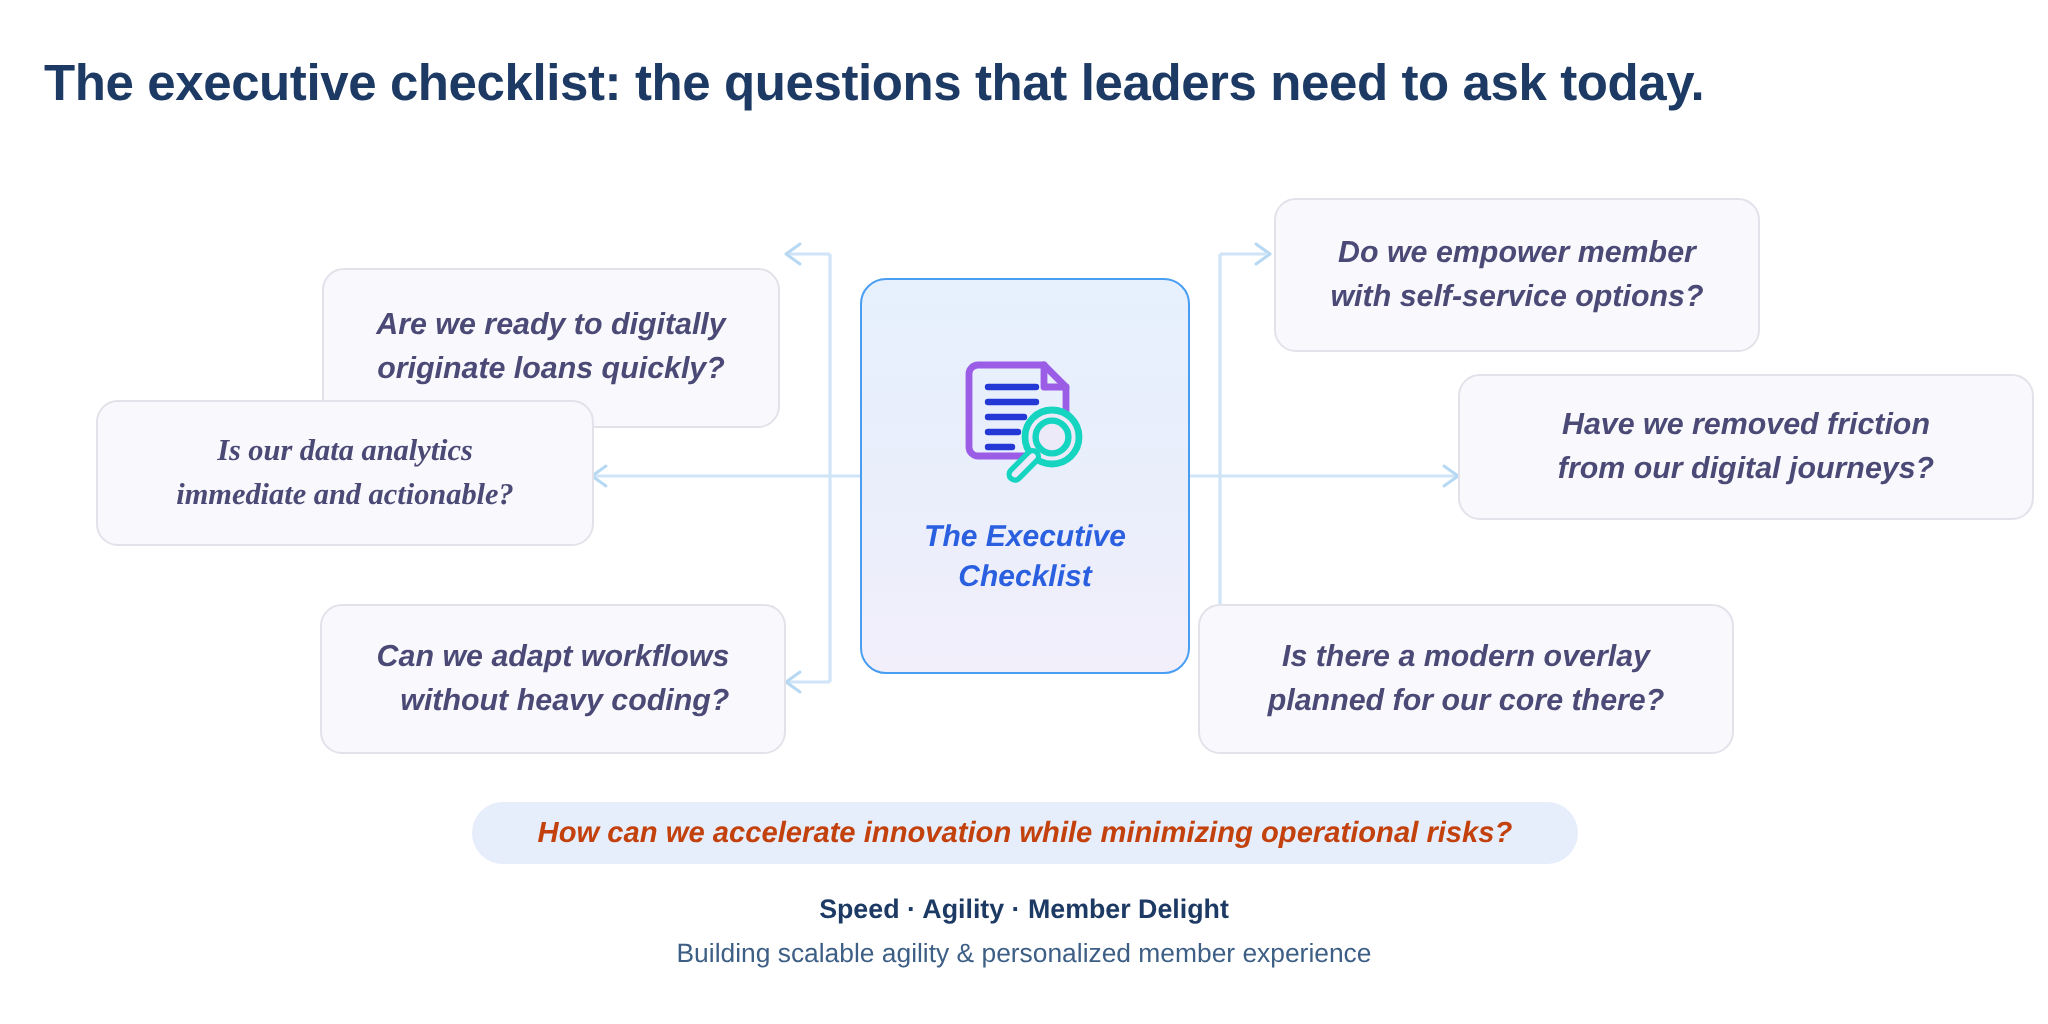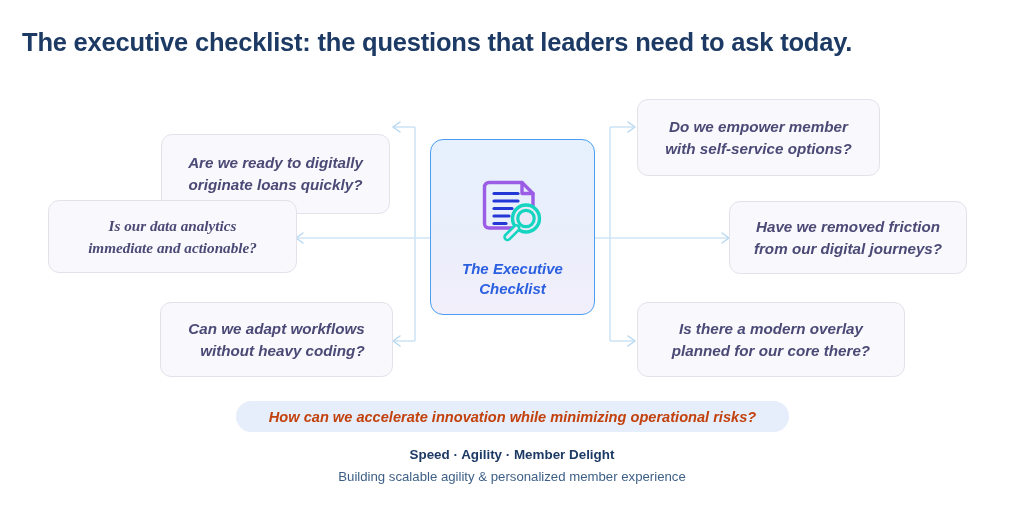--- a/index.html
+++ b/index.html
@@ -62,30 +62,30 @@
     font-style: italic;
     font-weight: bold;
     color: #4b4a76;
     line-height: 1.42;
   }
 
   #box-tl { left: 161px; top: 99px;  width: 229px; height: 80px; margin-top: 35px; }
   #box-ml { left: 48px;  top: 200px; width: 249px; height: 73px; font-family: Liberation Serif, serif; }
   #box-bl { left: 160px; top: 302px; width: 233px; height: 75px; text-align: right; }
   #box-tr { left: 637px; top: 99px;  width: 243px; height: 77px; }
-  #box-mr { left: 729px; top: 201px; width: 238px; height: 73px; }
-  #box-br { left: 637px; top: 302px; width: 268px; height: 75px; }
+  #box-mr { left: 729px; top: 187px; width: 288px; height: 73px; }
+  #box-br { left: 599px; top: 302px; width: 268px; height: 75px; }
 
   
   #center-card {
     position: absolute;
     left: 430px;
     top: 139px;
     width: 165px;
-    height: 176px;
+    height: 198px;
     box-sizing: border-box;
     border: 1.6px solid #4a9ef2;
     border-radius: 13px;
     background: linear-gradient(to bottom, #e6f1fd 0%, #eaeefb 55%, #f2effb 100%);
     display: flex;
     flex-direction: column;
     align-items: center;
     justify-content: flex-start;
     padding-top: 33px;
   }

